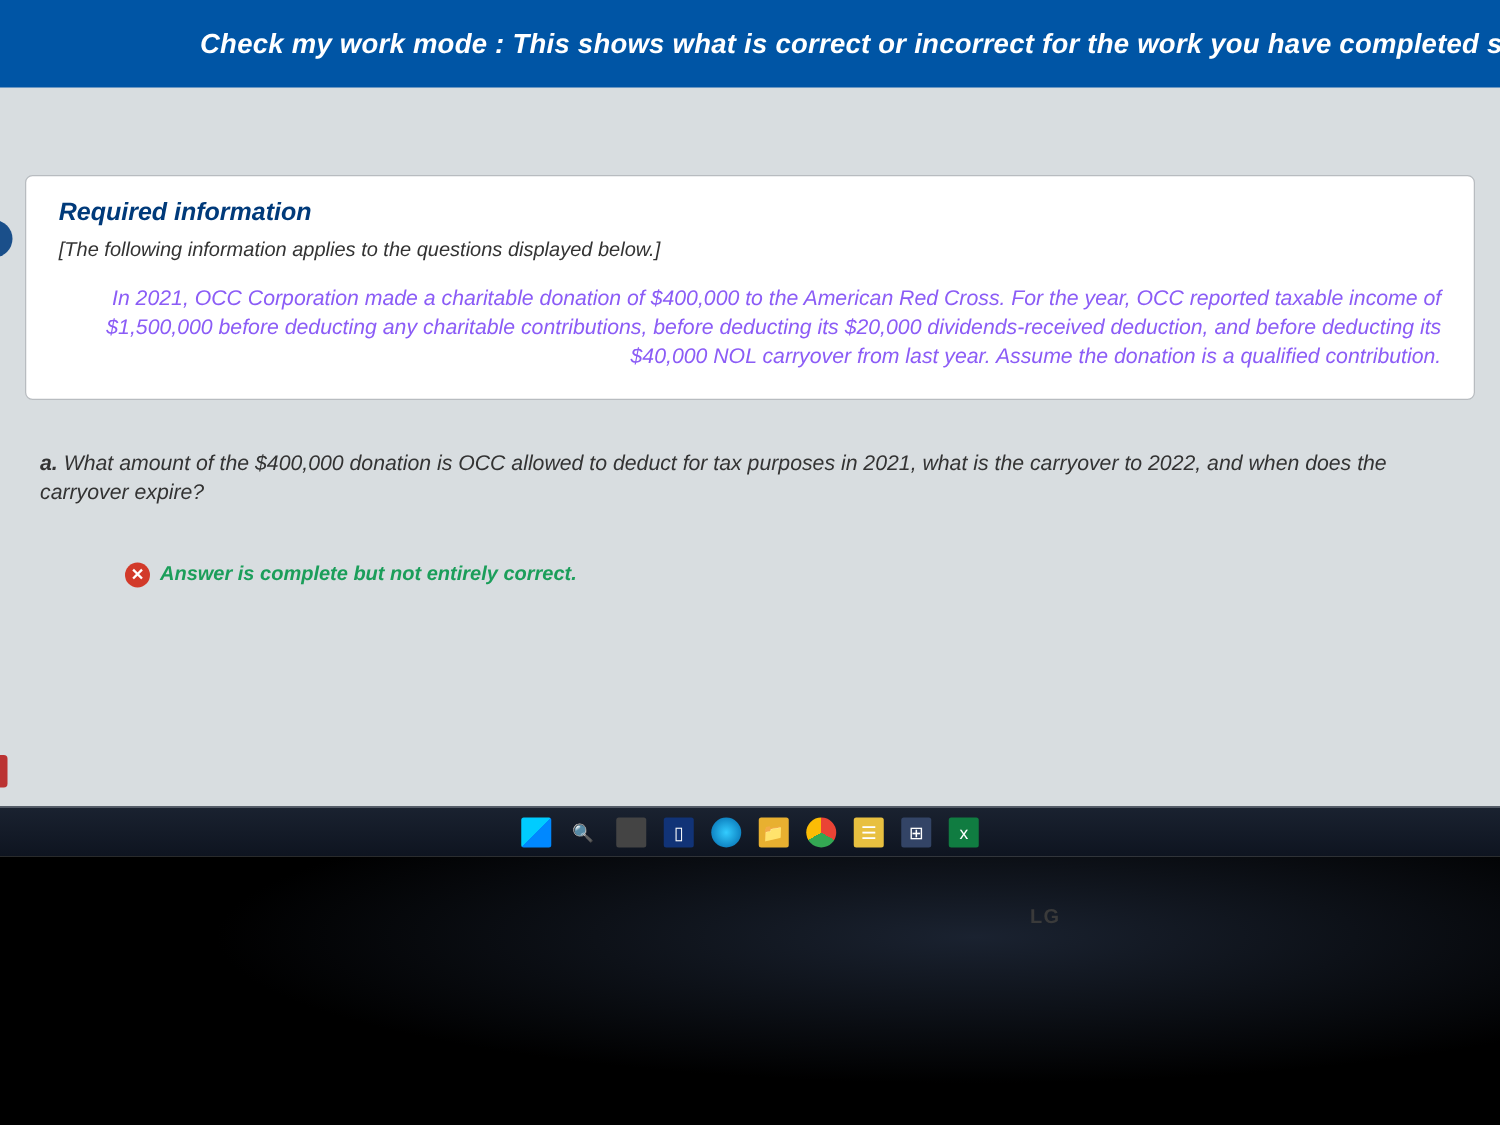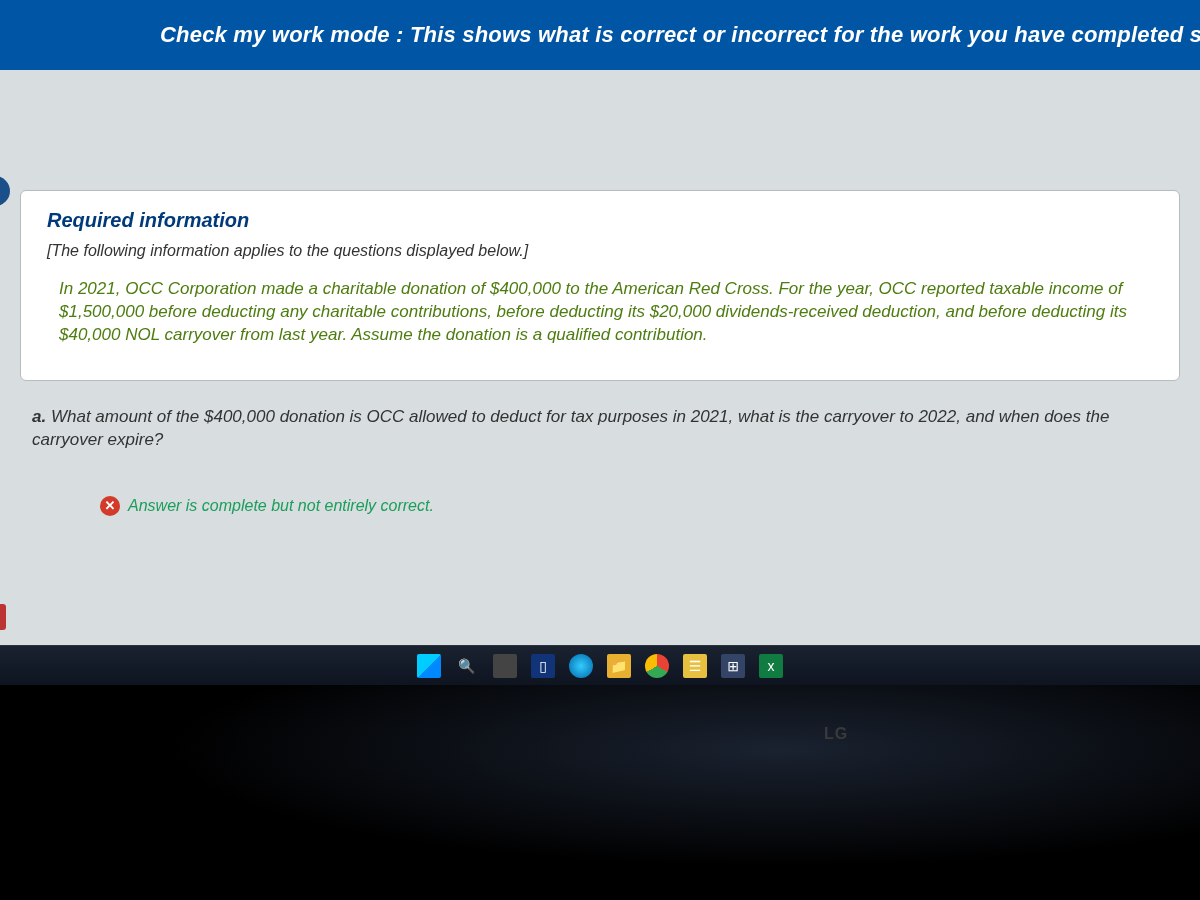--- a/index.html
+++ b/index.html
@@ -22,67 +22,68 @@
       white-space: nowrap;
       overflow: hidden;
     }
     .content-wrap {
       padding: 10px 0 0 20px;
     }
     .info-card {
       background: #fff;
       border: 1px solid #b8bcc0;
       border-radius: 6px;
-      margin: 110px 20px 0 0;
-      padding: 18px 26px 33px 26px;
+      margin: 60px 20px 0 0;
+      padding: 18px 26px 22px 26px;
     }
     .req-title {
       color: #003a7a;
       font-weight: 600;
       font-style: italic;
       font-size: 20px;
       margin-bottom: 10px;
     }
     .applies {
       font-style: italic;
       color: #333;
       font-size: 16px;
       margin-bottom: 18px;
     }
     .bodytext {
       font-style: italic;
-      color: #4d7c0f;
+      color: #8b5cf6;
       font-size: 17px;
       line-height: 1.35;
       padding-left: 12px;
+      text-align: right;
     }
     .question {
       font-style: italic;
       color: #333;
       font-size: 17px;
-      margin: 25px 34px 0 12px;
+      margin: 40px 34px 0 12px;
       line-height: 1.35;
     }
     .question b { font-weight: 600; font-style: italic; }
     .feedback-row {
       margin: 44px 0 0 80px;
       display: flex;
       align-items: center;
       gap: 8px;
     }
     .x-badge {
       width: 20px; height: 20px;
       background: #d23a2a;
       border-radius: 50%;
       display: flex; align-items: center; justify-content: center;
       color: #fff; font-weight: 700; font-size: 13px;
     }
     .feedback-text {
       color: #1b9e5a;
-      font-weight: 400;
+      font-weight: 700;
       font-style: italic;
       font-size: 16px;
     }
     .pager-wrap { position: relative; }
     .taskbar {
       position: absolute;
       bottom: 215px;
       left: 0;
       width: 100%;
       height: 40px;

